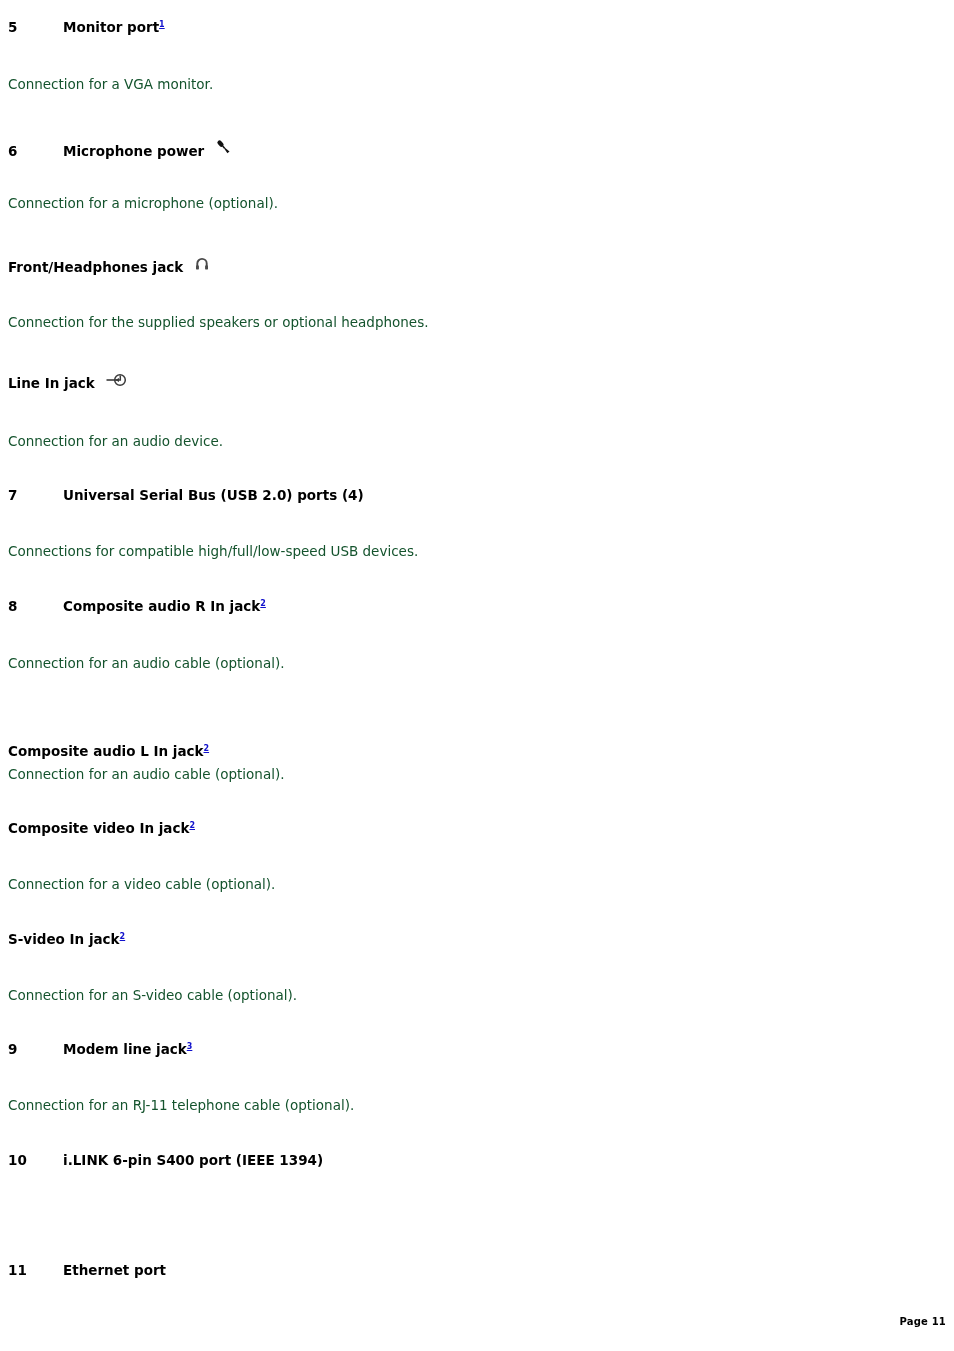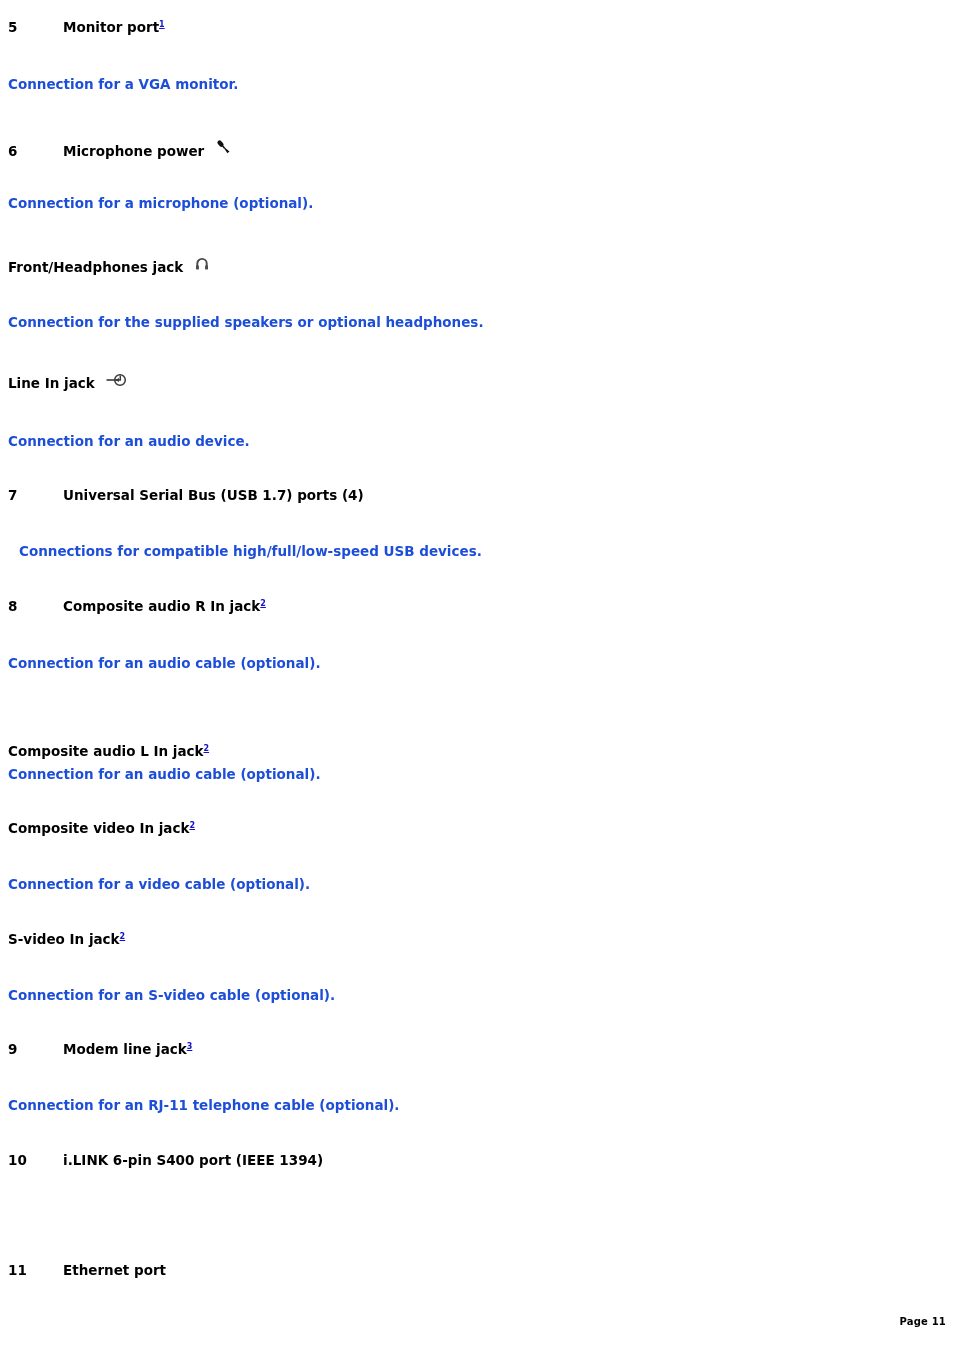--- a/index.html
+++ b/index.html
@@ -34,23 +34,23 @@
     display: inline-block;
     width: 55px;
     flex: 0 0 55px;
     font-weight: bold;
   }
   .heading .label {
     font-weight: bold;
   }
   .body-text {
     font-size: 13.5px;
-    font-weight: bold;
+    font-weight: normal;
     line-height: 1.25;
-    color: #1d4ed8;
+    color: #14532d;
   }
   sup.fn {
     color: #1111cc;
     font-size: 8px;
     font-weight: bold;
     text-decoration: underline;
     vertical-align: super;
     line-height: 0;
     cursor: pointer;
     margin-left: 0px;
@@ -134,24 +134,24 @@
           <path d="M10.2 8 L14.0 5.9 L14.0 10.1 Z" fill="#3a3a3a"></path>
         </svg>
       </span>
     </div>
   </div>
   <div class="r body-text" style="top:433px;">Connection for an audio device.</div>
 
   <div class="r" style="top:487px;">
     <div class="heading">
       <span class="num">7</span>
-      <span class="label">Universal Serial Bus (USB 1.7) ports (4)</span>
-    </div>
-  </div>
-  <div class="r body-text" style="top:543px;margin-left:11px;">Connections for compatible high/full/low-speed USB devices.</div>
+      <span class="label">Universal Serial Bus (USB 2.0) ports (4)</span>
+    </div>
+  </div>
+  <div class="r body-text" style="top:543px;">Connections for compatible high/full/low-speed USB devices.</div>
 
   <div class="r" style="top:598px;">
     <div class="heading">
       <span class="num">8</span>
       <span class="label"><span>Composite audio R In jack</span><sup class="fn">2</sup></span>
     </div>
   </div>
   <div class="r body-text" style="top:655px;">Connection for an audio cable (optional).</div>
 
   <div class="r" style="top:743px;">

